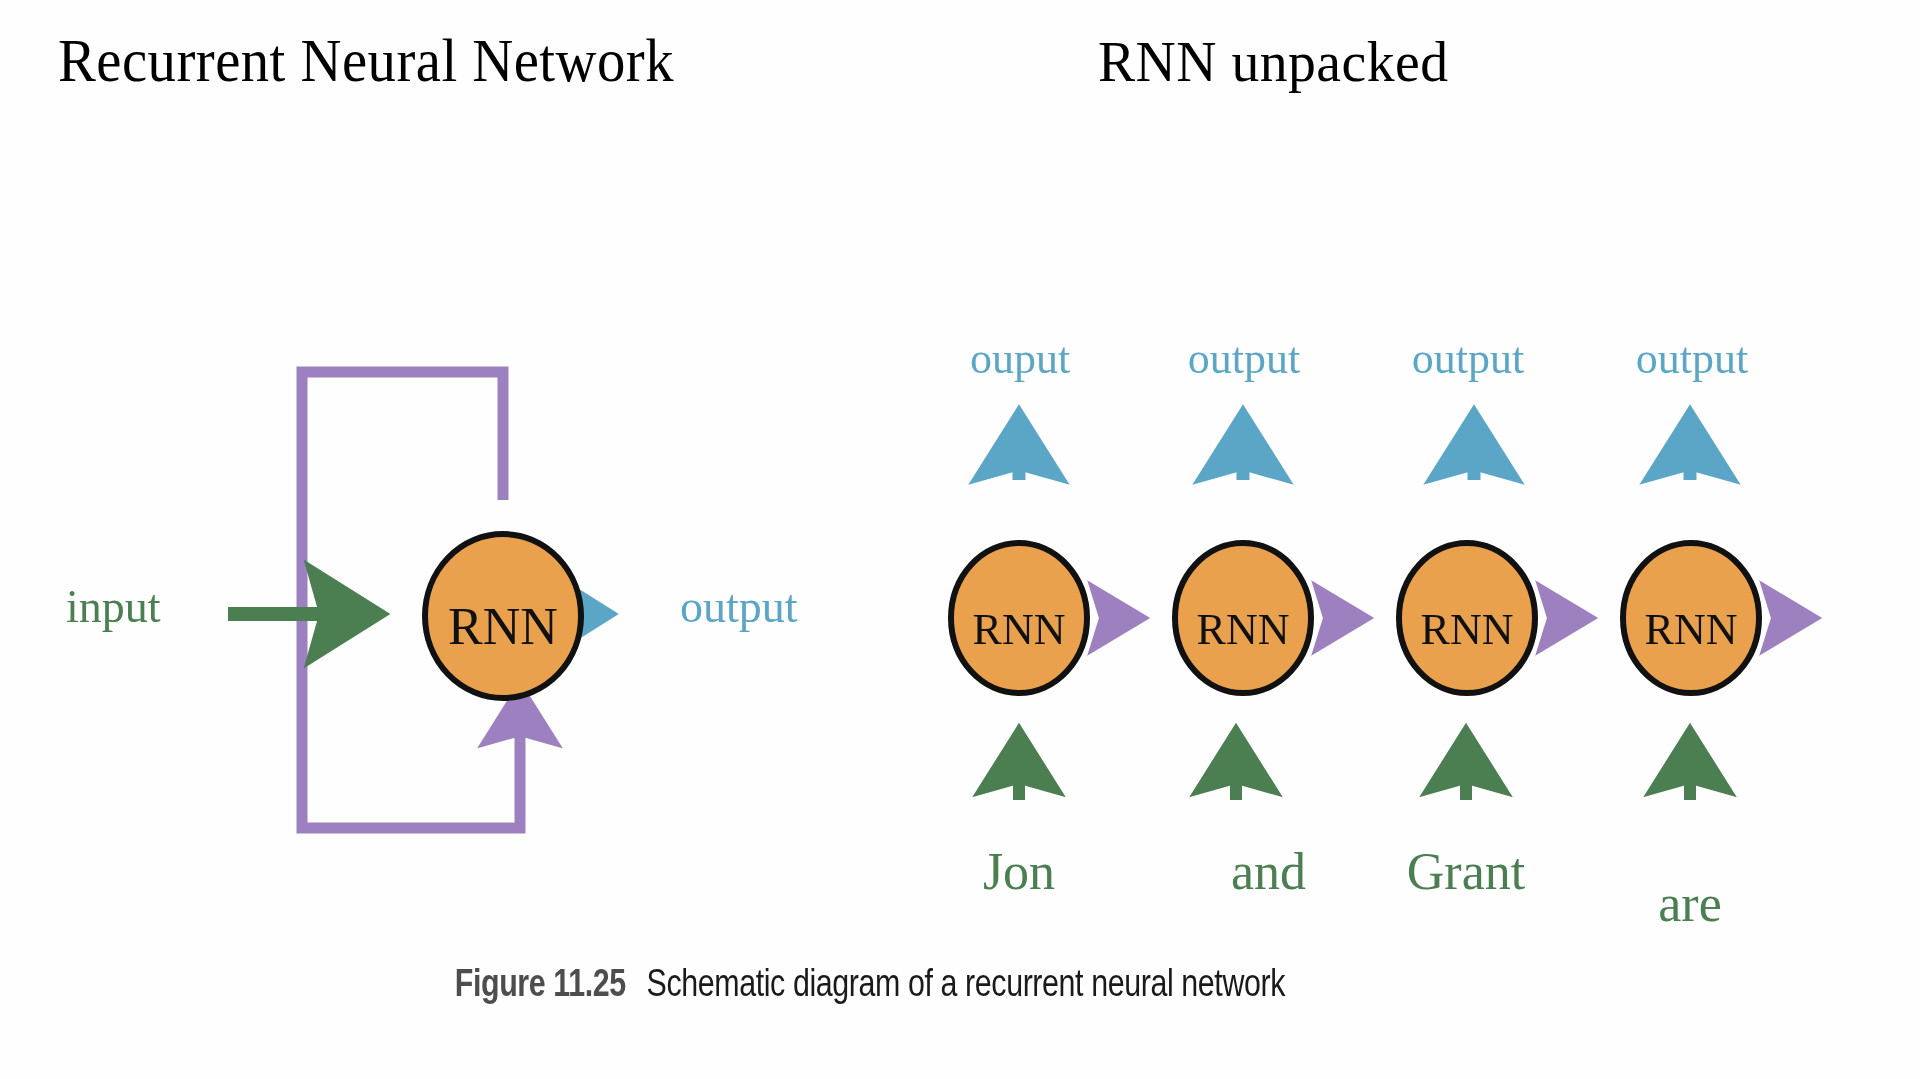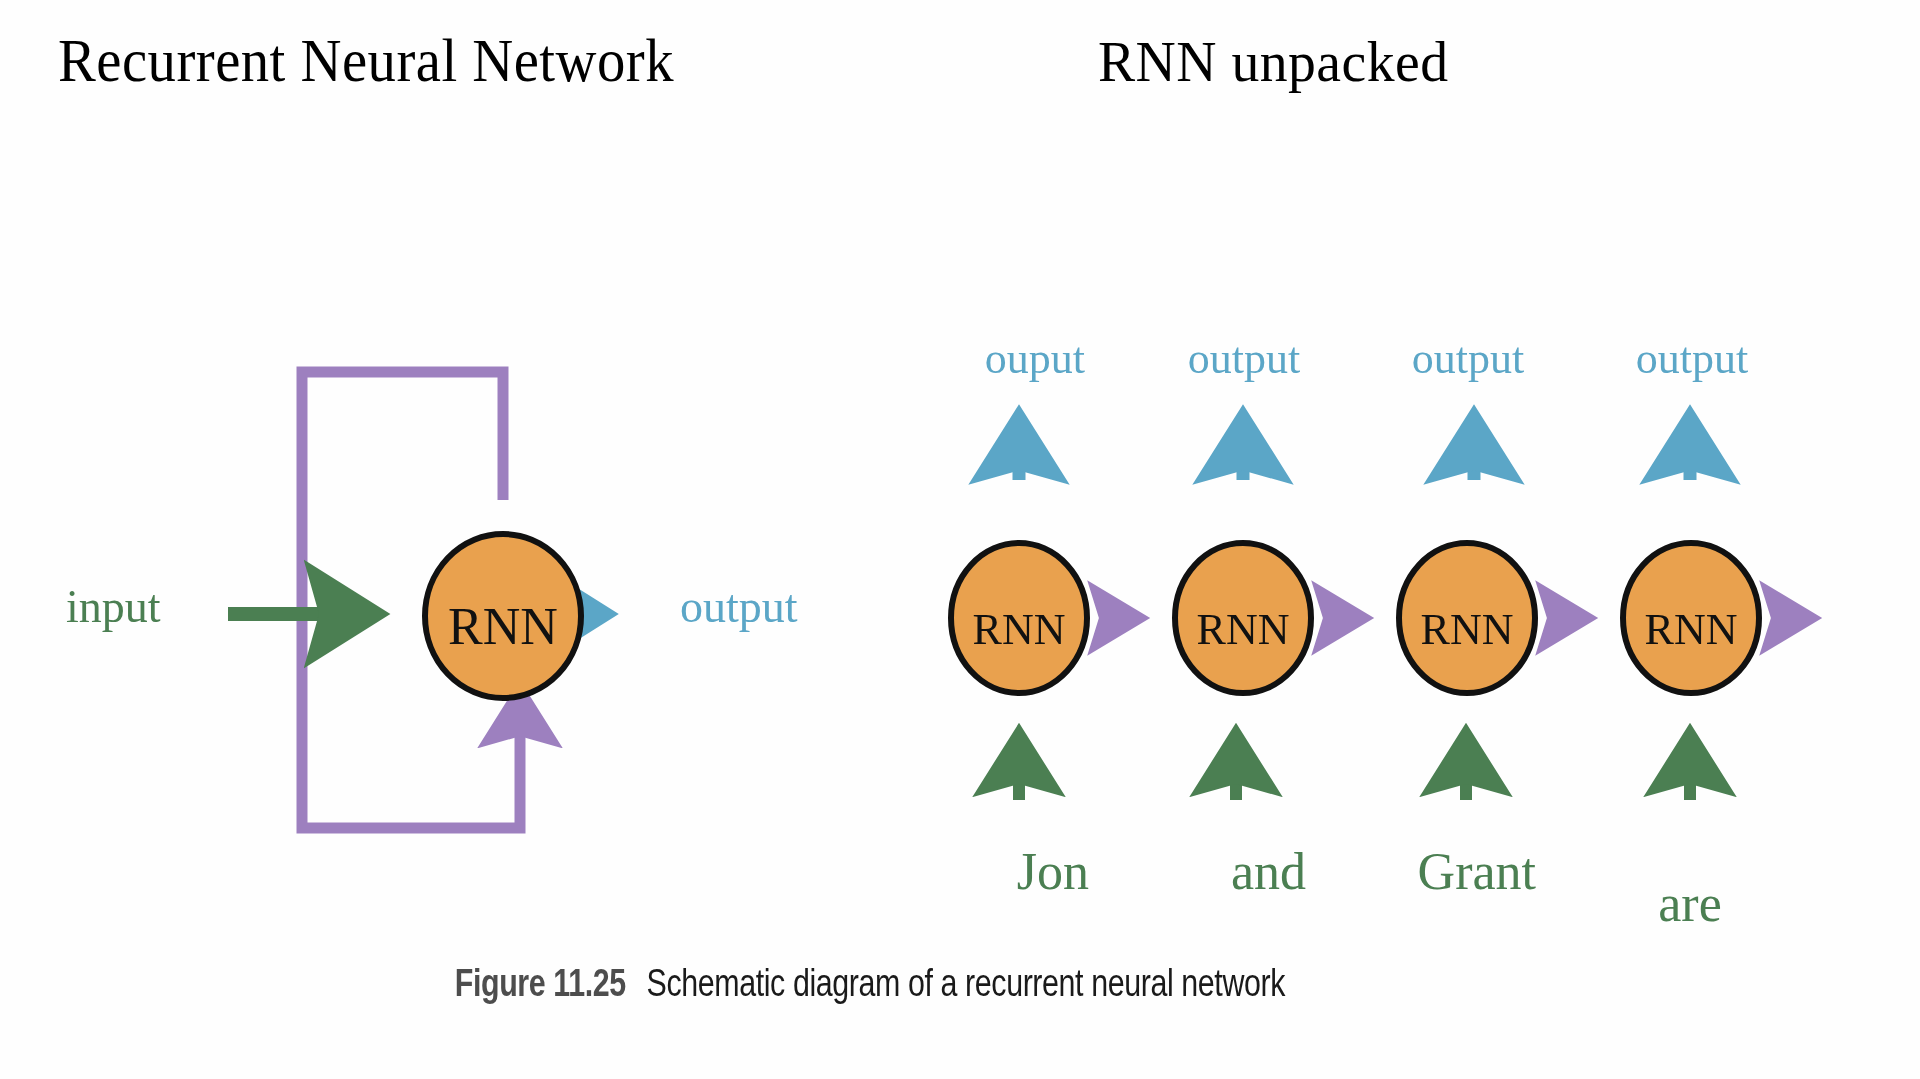--- a/index.html
+++ b/index.html
@@ -171,33 +171,33 @@
 
     <ellipse cx="1691" cy="618" rx="68" ry="75" fill="#e9a14e" stroke="#111111" stroke-width="6"></ellipse>
     <text class="rnn-text" x="1691" y="634" font-size="44" text-anchor="middle" dominant-baseline="middle">RNN</text>
   </g>
 </svg>
 
 <div class="lbl lbl-green" id="lbl-input" style="left:66px; top:580px; font-size:46px;">input</div>
 
 <div class="lbl lbl-blue" id="lbl-output-left" style="left:680px; top:580px; font-size:46px;">output</div>
 
-<div class="lbl lbl-blue" style="left:955px; top:333px; font-size:44px; width:130px; text-align:right;">ouput</div>
+<div class="lbl lbl-blue" style="left:955px; top:333px; font-size:44px; width:130px; text-align:center;">ouput</div>
 
 <div class="lbl lbl-blue" style="left:1175px; top:333px; font-size:44px; width:138px; text-align:center;">output</div>
 
 <div class="lbl lbl-blue" style="left:1399px; top:333px; font-size:44px; width:138px; text-align:center;">output</div>
 
 <div class="lbl lbl-blue" style="left:1623px; top:333px; font-size:44px; width:138px; text-align:center;">output</div>
 
-<div class="lbl lbl-green" style="left:949px; top:842px; font-size:52px; width:140px; ">Jon</div>
+<div class="lbl lbl-green" style="left:949px; top:842px; font-size:52px; width:140px; text-align:center;">Jon</div>
 
 <div class="lbl lbl-green" style="left:1166px; top:842px; font-size:52px; width:140px; ">and</div>
 
-<div class="lbl lbl-green" style="left:1396px; top:842px; font-size:52px; width:140px; text-align:right;">Grant</div>
+<div class="lbl lbl-green" style="left:1396px; top:842px; font-size:52px; width:140px; text-align:center;">Grant</div>
 
 <div class="lbl lbl-green" style="left:1620px; top:842px; font-size:52px; width:140px; text-align:center;margin-top:32px;">are</div>
 
 <div id="caption">
   <span class="inner">
     <span class="fig-num">Figure 11.25</span><span class="fig-txt">Schematic diagram of a recurrent neural network</span>
   </span>
 </div>
 
 </body></html>

